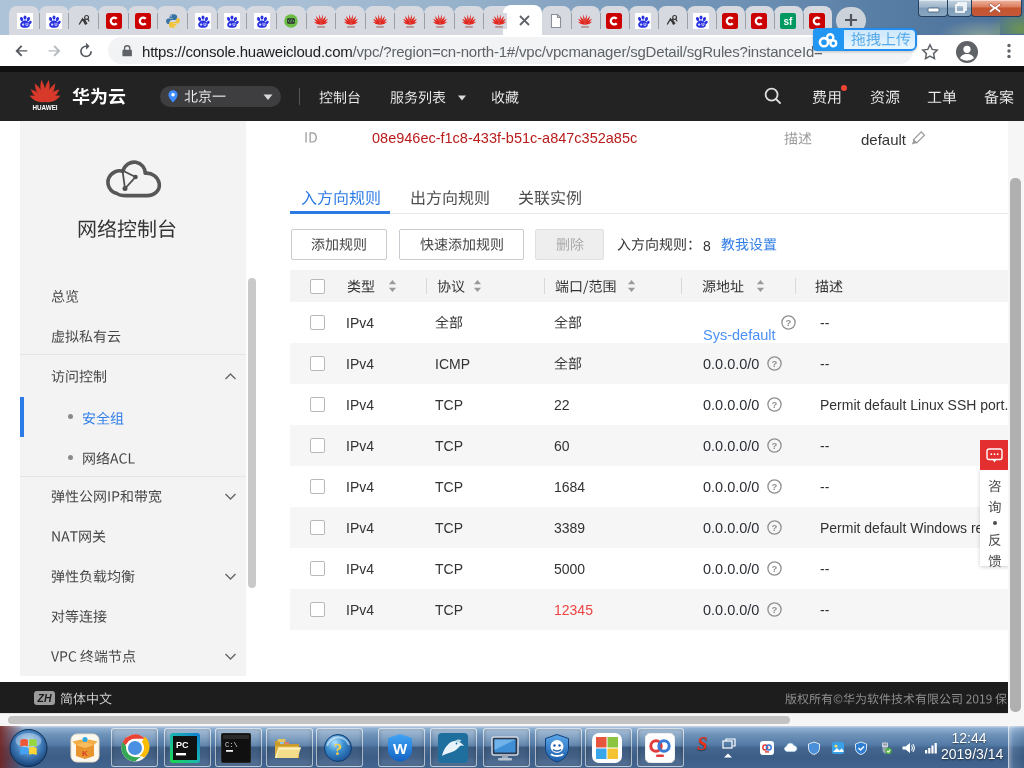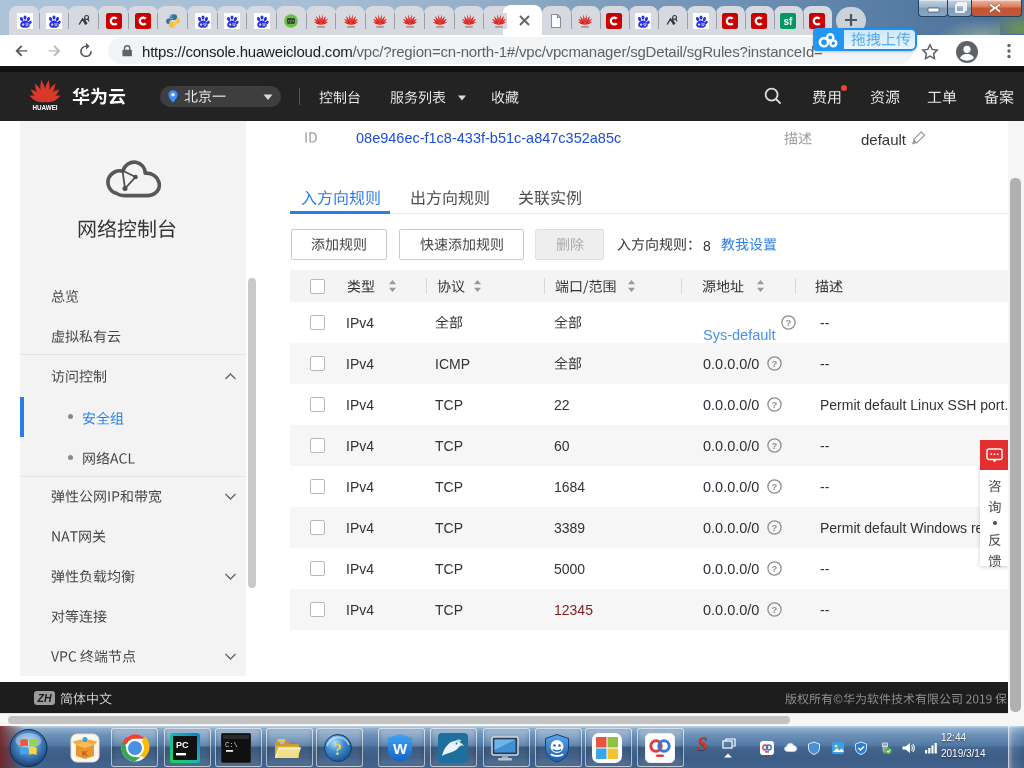--- a/index.html
+++ b/index.html
@@ -708,21 +708,21 @@
 <svg class="a" style="left:224px;top:652px;" width="13" height="9" viewBox="0 0 13 9">
     <path d="M1.5 2 6.5 7 11.5 2" fill="none" stroke="#666" stroke-width="1.4"></path>
   </svg>
 <div class="a" style="left:248px;top:278px;width:8px;height:310px;border-radius:4px;background:#c9c9c9"></div>
 <svg class="t" style="left:304.0px;top:126.5px" width="15.7" height="21.0">
     <g transform="translate(0 15.61) scale(0.01400 -0.01400)" fill="#9a9a9a">
       <use href="#g47" x="0"></use>
       <use href="#g68" x="293"></use>
     </g>
   </svg>
-<div class="a" style="left:356px;top:130px;font-size:14.5px;color:#1d4ed8">08e946ec-f1c8-433f-b51c-a847c352a85c</div>
+<div class="a" style="left:372px;top:130px;font-size:14.5px;color:#b91c1c">08e946ec-f1c8-433f-b51c-a847c352a85c</div>
 <svg class="t" style="left:784.0px;top:127.5px" width="30.0" height="21.0">
     <g transform="translate(0 15.61) scale(0.01400 -0.01400)" fill="#9a9a9a">
       <use href="#g69" x="0"></use>
       <use href="#g70" x="1000"></use>
     </g>
   </svg>
 <div class="a" style="left:861px;top:131px;font-size:15px;color:#333">default</div>
 <svg class="a" style="left:908px;top:130px;" width="19" height="19" viewBox="0 0 19 19">
     <g transform="rotate(45 9 9)">
       <rect x="7" y="1" width="4.6" height="11" fill="none" stroke="#9a9a9a" stroke-width="1.2"></rect>
@@ -944,21 +944,21 @@
 <div class="a" style="left:703px;top:560.5px;font-size:14.5px;color:#2c3037">0.0.0.0/0</div>
 <svg class="a" style="left:766.5px;top:561.0px;" width="15" height="15" viewBox="0 0 15 15">
     <circle cx="7.5" cy="7.5" r="6.6" fill="none" stroke="#8f8f8f" stroke-width="1.3"></circle>
     <text x="7.5" y="11" font-size="9.5" font-weight="bold" fill="#8f8f8f" text-anchor="middle" font-family="Liberation Sans">?</text>
   </svg>
 <div class="a" style="left:820px;top:560.5px;font-size:14px;color:#333;white-space:nowrap">--</div>
 <div class="a" style="left:290px;top:589px;width:720px;height:41px;background:#f6f6f7"></div>
 <div class="a" style="left:310px;top:602px;width:15px;height:15px;border:1px solid #b8b8b8;border-radius:2px;background:#fff"></div>
 <div class="a" style="left:346px;top:601.5px;font-size:14px;color:#333">IPv4</div>
 <div class="a" style="left:435px;top:601.5px;font-size:14px;color:#333;white-space:nowrap">TCP</div>
-<div class="a" style="left:554px;top:601.5px;font-size:14px;color:#7f1d1d;white-space:nowrap">12345</div>
+<div class="a" style="left:554px;top:601.5px;font-size:14px;color:#ef4444;white-space:nowrap">12345</div>
 <div class="a" style="left:703px;top:601.5px;font-size:14.5px;color:#2c3037">0.0.0.0/0</div>
 <svg class="a" style="left:766.5px;top:602.0px;" width="15" height="15" viewBox="0 0 15 15">
     <circle cx="7.5" cy="7.5" r="6.6" fill="none" stroke="#8f8f8f" stroke-width="1.3"></circle>
     <text x="7.5" y="11" font-size="9.5" font-weight="bold" fill="#8f8f8f" text-anchor="middle" font-family="Liberation Sans">?</text>
   </svg>
 <div class="a" style="left:820px;top:601.5px;font-size:14px;color:#333;white-space:nowrap">--</div>
 <div class="a" style="left:980px;top:470px;width:29px;height:96px;background:#fff;box-shadow:0 1px 4px rgba(0,0,0,.2)"></div>
 <div class="a" style="left:980px;top:440px;width:29px;height:30px;background:#e32f2f"></div>
 <svg class="a" style="left:986px;top:448px;" width="17" height="15" viewBox="0 0 17 15">
     <rect x="1" y="1" width="15" height="10.5" rx="2" fill="none" stroke="#fff" stroke-width="1.4"></rect>
@@ -1211,13 +1211,13 @@
     <path d="M10.5 4.5 a4.5 4.5 0 0 1 0 5M11.8 3 a6.5 6.5 0 0 1 0 8" stroke="#fff" stroke-width="1.1" fill="none"></path>
   </svg>
 <svg class="a" style="left:924.0px;top:741.0px;" width="14" height="14" viewBox="0 0 14 14">
     <g fill="#fff">
       <rect x="1" y="9" width="2.2" height="3.5"></rect>
       <rect x="4.2" y="7" width="2.2" height="5.5"></rect>
       <rect x="7.4" y="4.5" width="2.2" height="8"></rect>
       <rect x="10.6" y="2" width="2.2" height="10.5"></rect>
     </g>
   </svg>
-<div class="a" style="left:941px;top:730px;width:56px;font-size:10px;color:#fff;text-shadow:0 1px 2px rgba(0,0,0,.6);line-height:16px">12:44<br>2019/3/14</div>
+<div class="a" style="left:941px;top:730px;width:56px;text-align:center;font-size:14px;color:#fff;text-shadow:0 1px 2px rgba(0,0,0,.6);line-height:16px">12:44<br>2019/3/14</div>
 <div class="a" style="left:1008px;top:726px;width:16px;height:42px;background:linear-gradient(90deg,rgba(255,255,255,.35),rgba(255,255,255,.08) 30%,rgba(0,0,0,.05));border-left:1px solid rgba(255,255,255,.7)"></div>
 </body></html>

